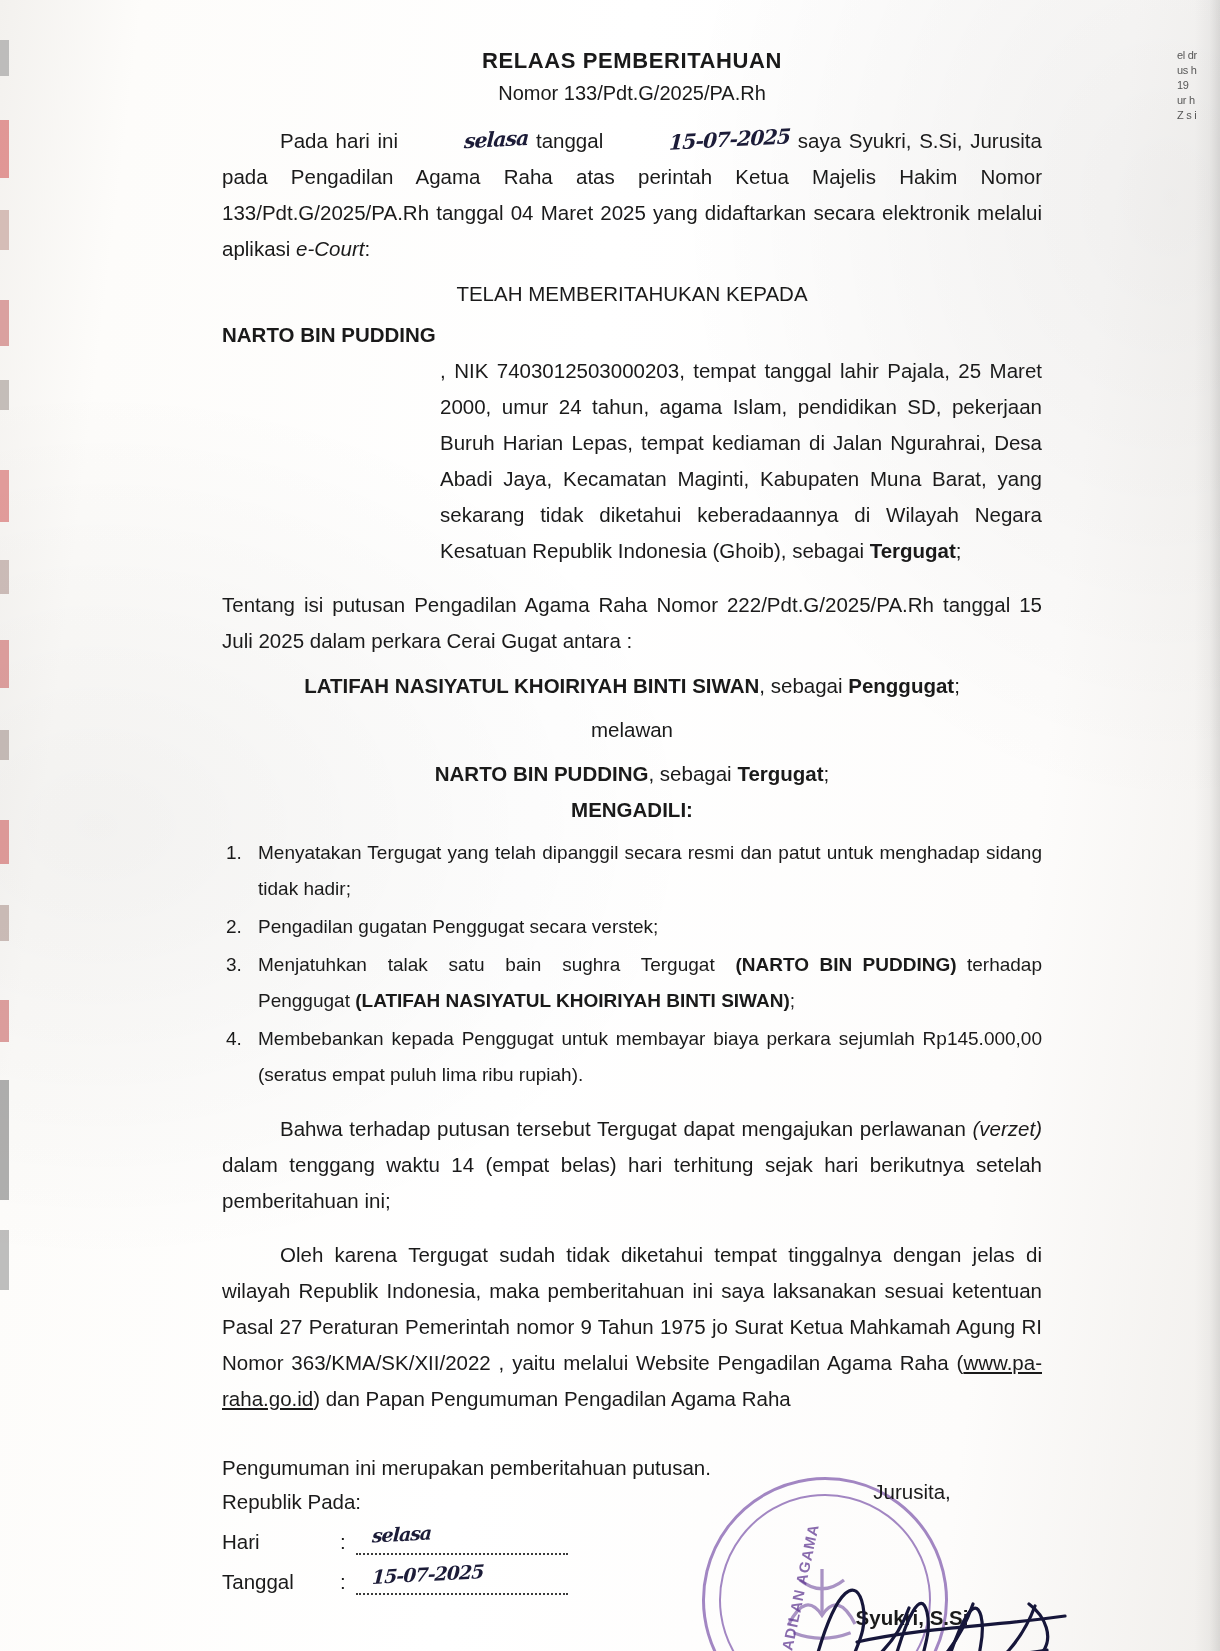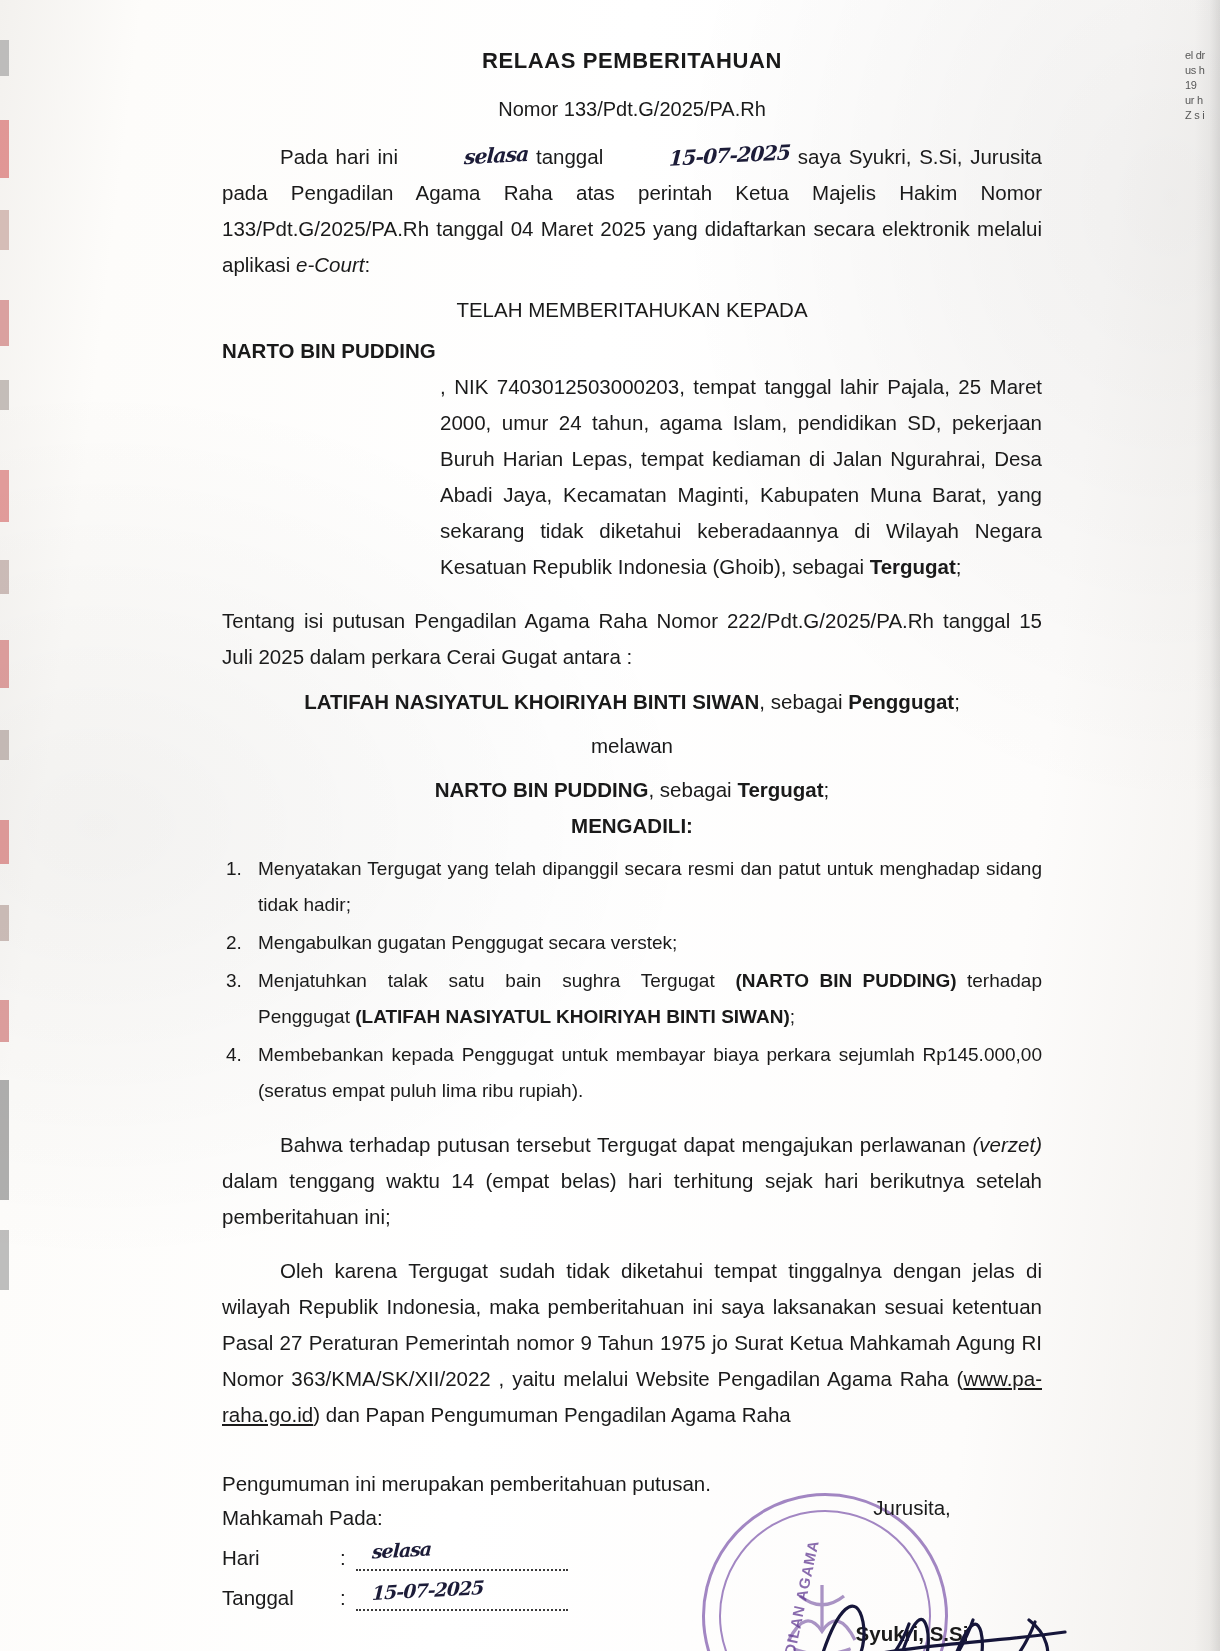--- a/index.html
+++ b/index.html
@@ -39,21 +39,21 @@
     opacity: .55;
   }
   .right-strip {
     position: absolute;
     right: 0; top: 0;
     width: 26px; height: 100%;
     background: linear-gradient(90deg, rgba(0,0,0,0) 0%, rgba(0,0,0,0.03) 60%, rgba(0,0,0,0.10) 100%);
   }
   .right-text {
     position: absolute;
-    right: 13px;
+    right: 21px;
     top: 48px;
     width: 22px;
     font-size: 11px;
     line-height: 15px;
     color: #3a3a3a;
     opacity: .85;
     font-family: "Liberation Sans", sans-serif;
     text-align: left;
     letter-spacing: -0.3px;
   }
@@ -67,21 +67,21 @@
 
   .title {
     text-align: center;
     font-weight: bold;
     font-size: 22px;
     letter-spacing: .6px;
   }
   .subtitle {
     text-align: center;
     font-size: 20px;
-    margin-top: 24px;
+    margin-top: 8px;
   }
 
   p.body {
     font-size: 20.5px;
     line-height: 36px;
     text-align: justify;
     margin: 18px 0 0 0;
   }
   p.body.indent { text-indent: 58px; }
   .center {
@@ -284,32 +284,32 @@
     <div class="center"><span class="b">LATIFAH NASIYATUL KHOIRIYAH BINTI SIWAN</span><span>, sebagai </span><span class="b">Penggugat</span><span>;</span></div>
 
     <div class="center">melawan</div>
 
     <div class="center"><span class="b">NARTO BIN PUDDING</span><span>, sebagai </span><span class="b">Tergugat</span><span>;</span></div>
 
     <div class="center" style="font-weight:bold;margin-top:2px">MENGADILI:</div>
 
     <ol class="amar">
       <li>Menyatakan Tergugat yang telah dipanggil secara resmi dan patut untuk menghadap sidang tidak hadir;</li>
-      <li>Mengabulkan gugatan Penggugat secara verstek;</li>
+      <li>Pengadilan gugatan Penggugat secara verstek;</li>
       <li>Menjatuhkan&nbsp; talak&nbsp; satu&nbsp; bain&nbsp; sughra&nbsp; Tergugat&nbsp; <span class="b">(NARTO BIN PUDDING)</span> terhadap Penggugat <span class="b">(LATIFAH NASIYATUL KHOIRIYAH BINTI SIWAN)</span>;</li>
       <li>Membebankan kepada Penggugat untuk membayar biaya perkara sejumlah Rp145.000,00 (seratus empat puluh lima ribu rupiah).</li>
     </ol>
 
     <p class="body indent"><span>Bahwa terhadap putusan tersebut Tergugat dapat mengajukan perlawanan</span> <span class="i">(verzet)</span> <span>dalam tenggang waktu 14 (empat belas) hari terhitung sejak hari berikutnya setelah pemberitahuan ini;</span></p>
 
     <p class="body indent"><span>Oleh karena  Tergugat sudah tidak diketahui tempat tinggalnya dengan jelas di wilayah Republik Indonesia, maka pemberitahuan ini saya laksanakan sesuai ketentuan Pasal 27 Peraturan Pemerintah nomor 9 Tahun 1975 jo Surat Ketua Mahkamah Agung RI Nomor 363/KMA/SK/XII/2022 , yaitu melalui Website Pengadilan Agama Raha (</span><span class="u">www.pa-raha.go.id</span><span>) dan Papan Pengumuman Pengadilan Agama Raha</span></p>
 
     <div class="sig-area">
       <div>Pengumuman  ini merupakan pemberitahuan putusan.</div>
-      <div>Mahkamah  Pada:</div>
+      <div>Republik  Pada:</div>
 
       <div class="fields">
         <div class="field-row">
           <div class="field-label">Hari</div>
           <div class="field-colon">:</div>
           <div class="field-dots">
               <span class="hand sm">selasa</span>
             </div>
         </div>
         <div class="field-row">

